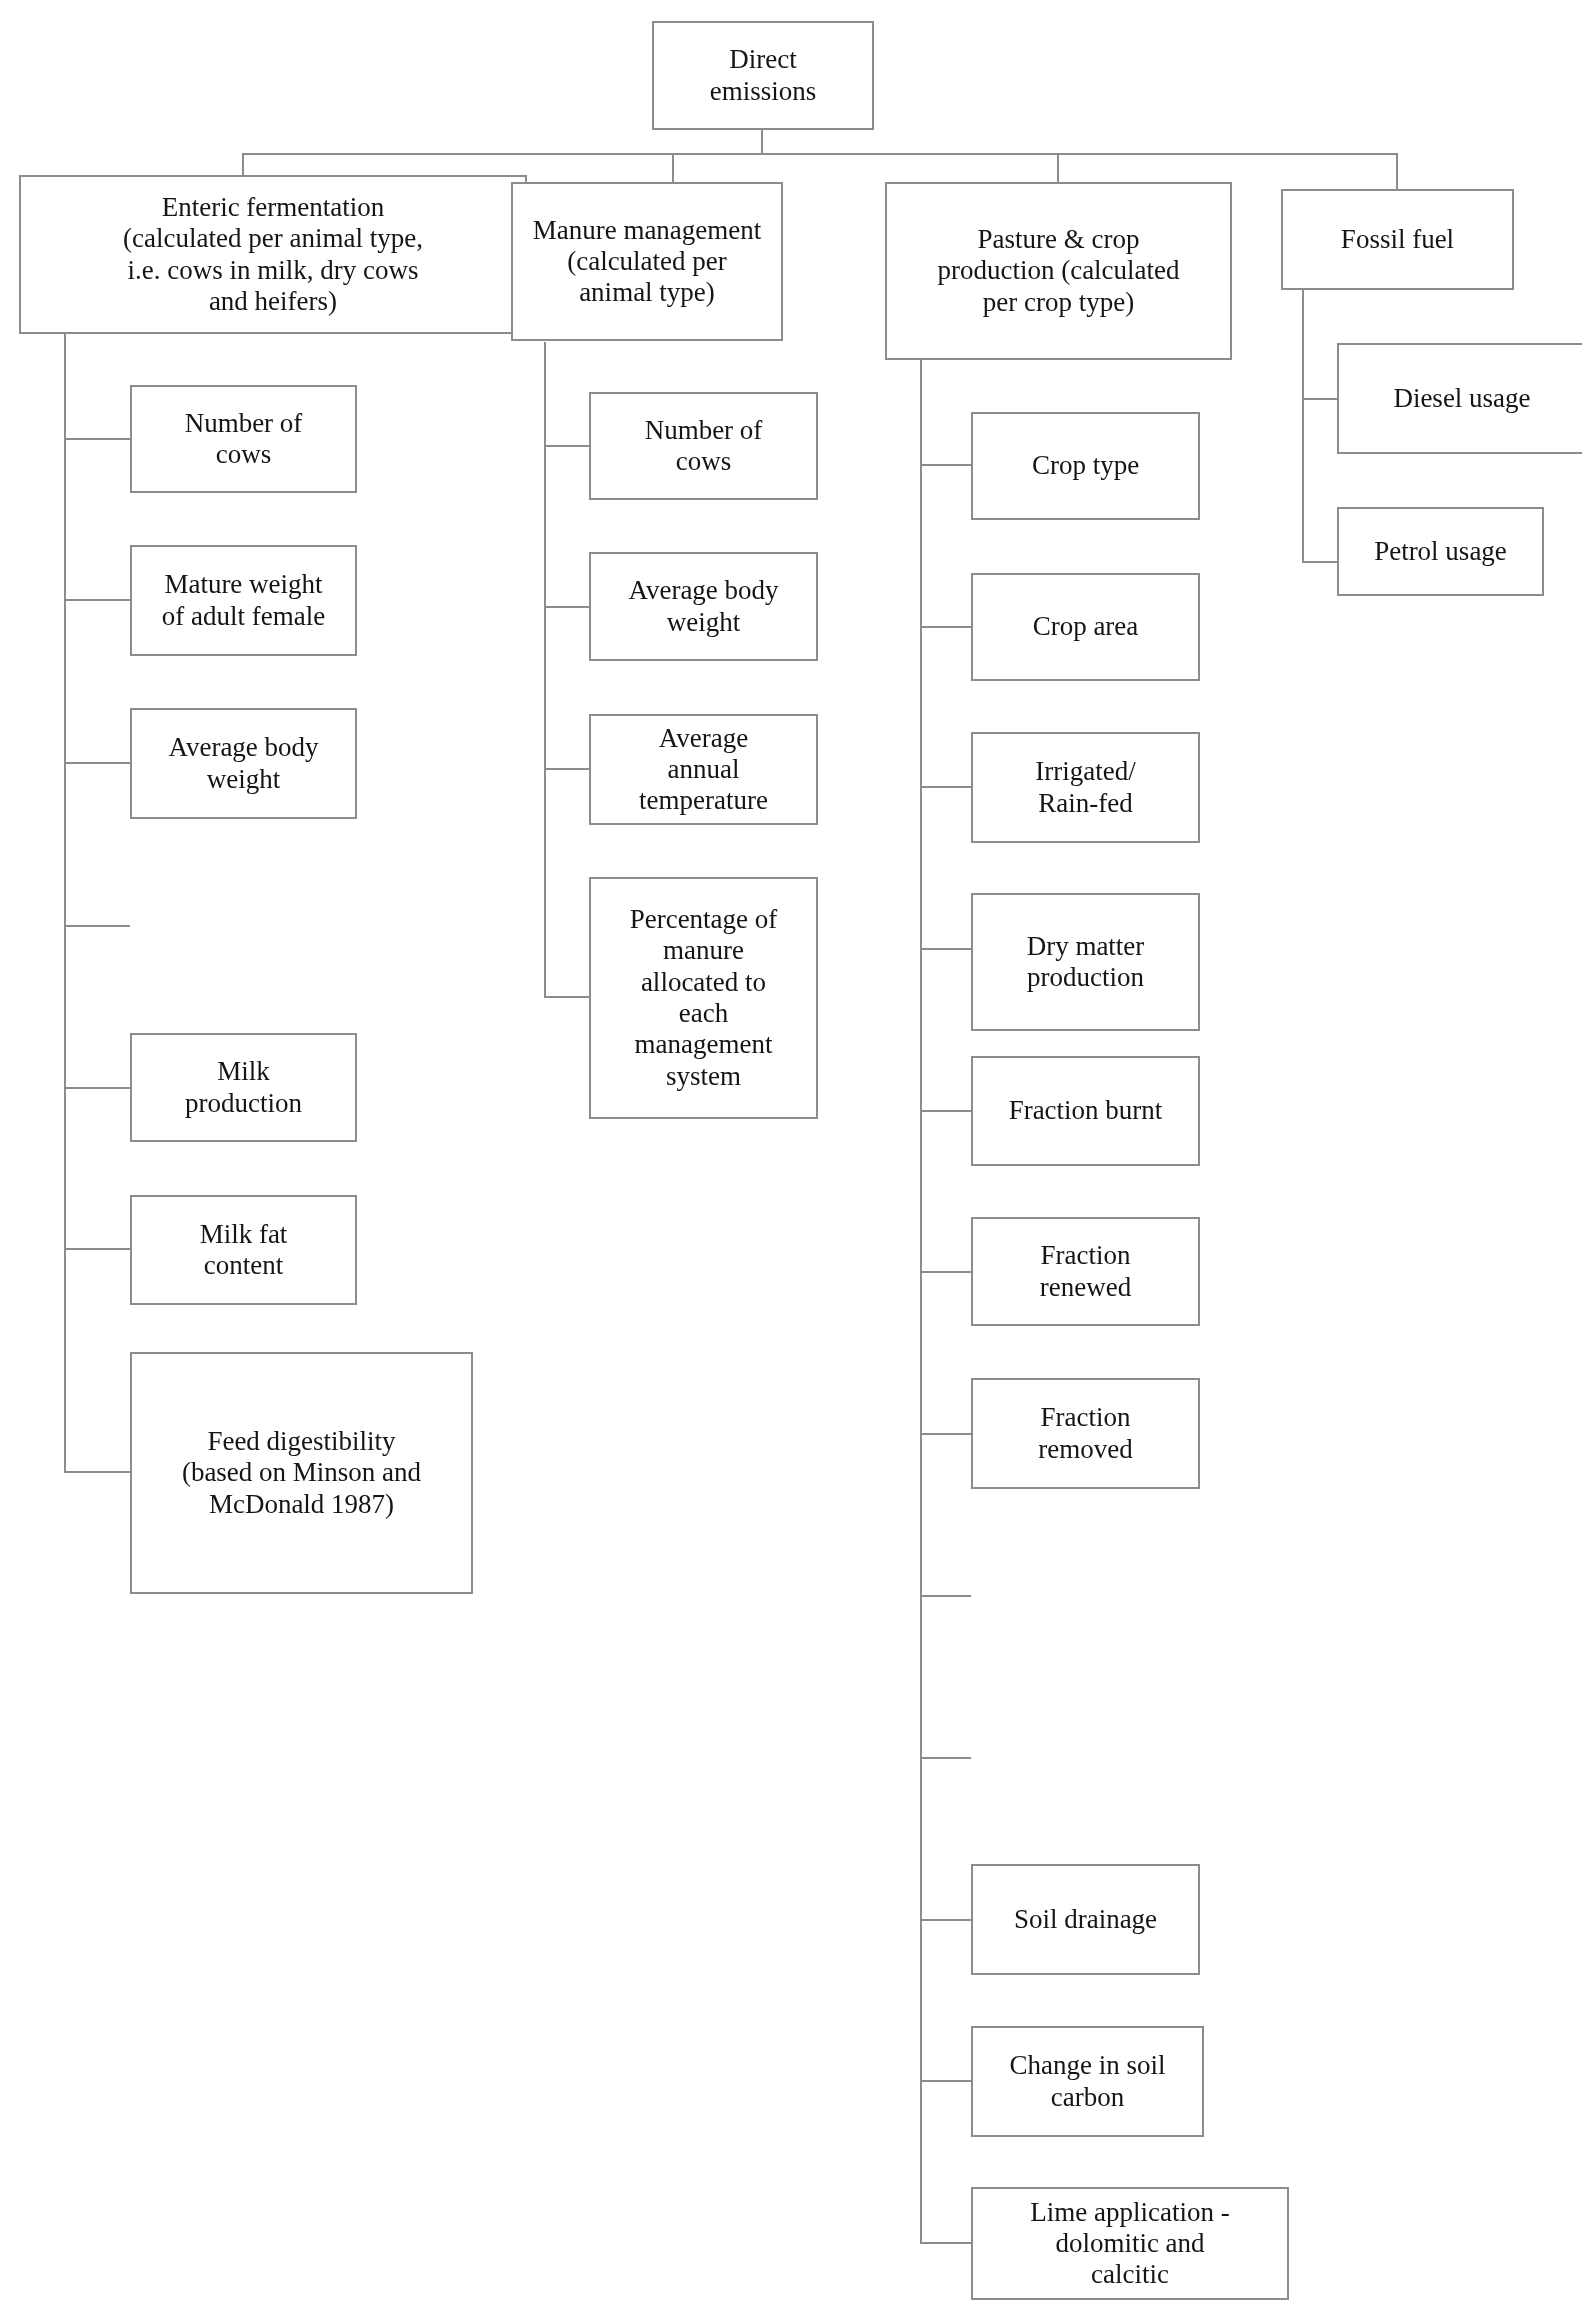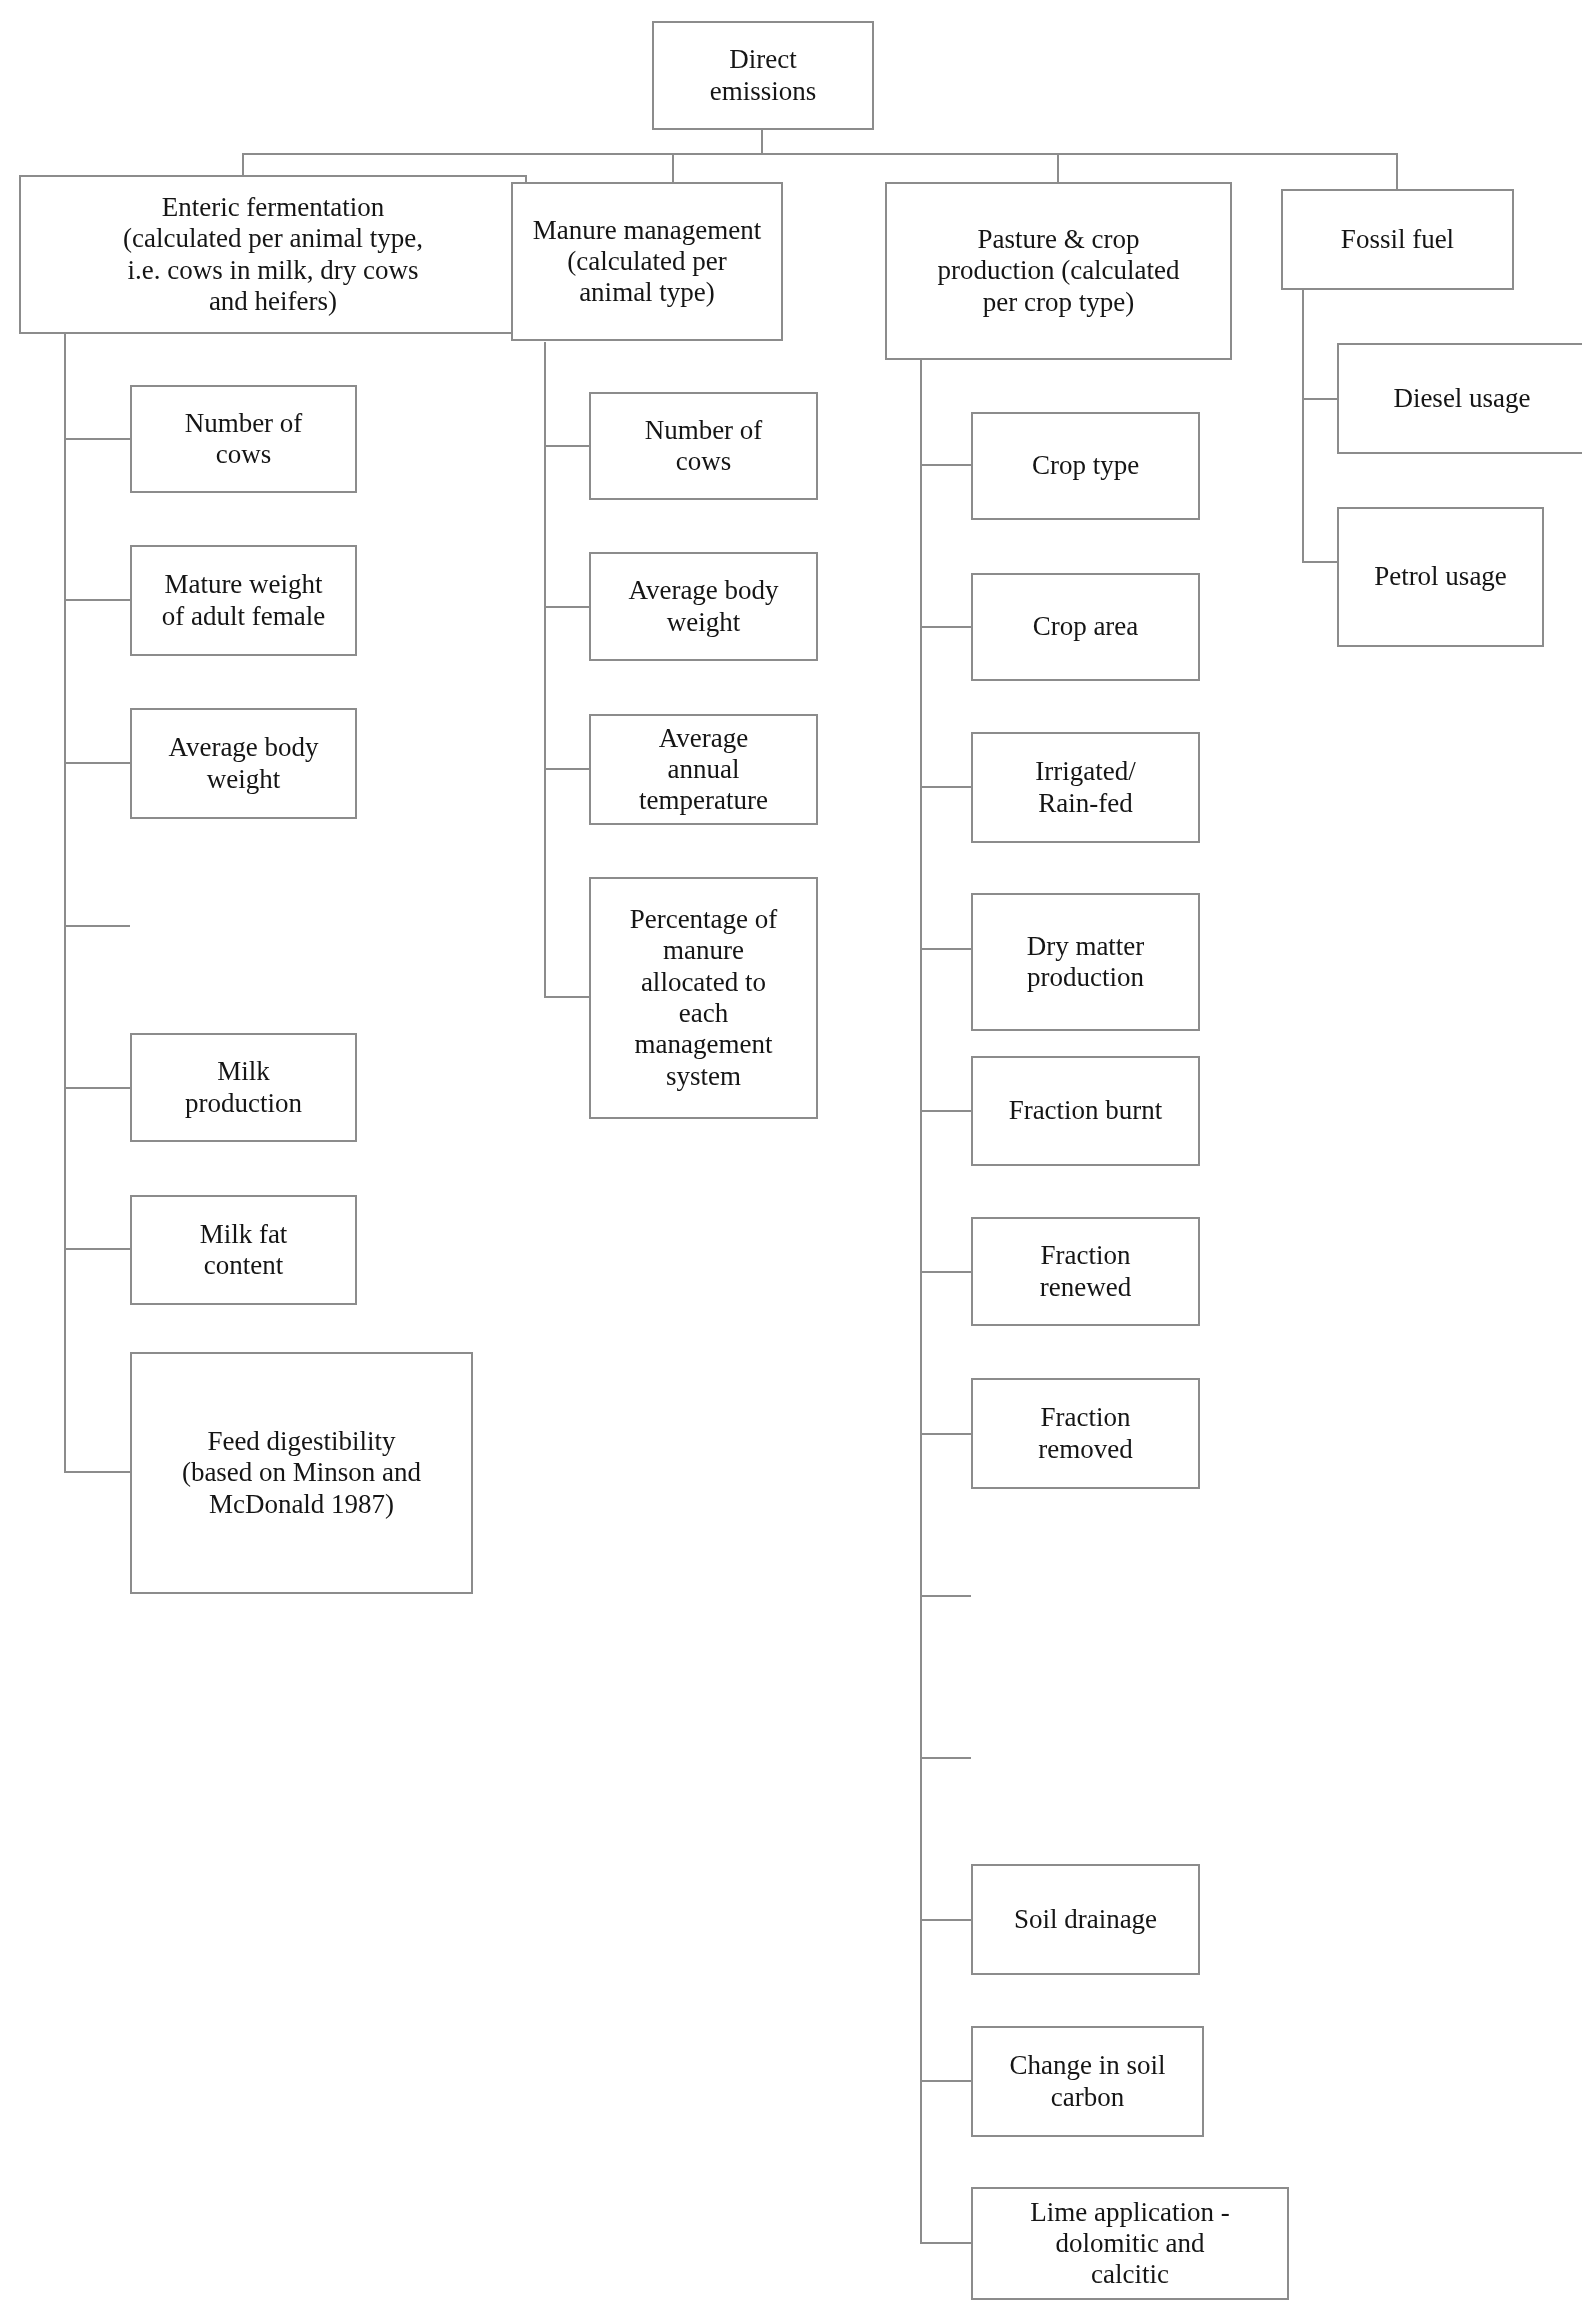--- a/index.html
+++ b/index.html
@@ -134,16 +134,16 @@
 carbon</div>
   <div class="node" style="left:971px;top:2187px;width:318px;height:113px">Lime application -
 dolomitic and
 calcitic</div>
 
   <div class="line" style="left:1302px;top:290px;width:2.1px;height:272px"></div>
   <div class="line" style="left:1302px;top:398px;width:35px;height:2.1px"></div>
   <div class="line" style="left:1302px;top:561px;width:35px;height:2.1px"></div>
 
   <div class="node" style="left:1337px;top:343px;width:250px;height:111px">Diesel usage</div>
-  <div class="node" style="left:1337px;top:507px;width:207px;height:140px">Petrol usage</div>
+  <div class="node" style="left:1337px;top:507px;width:207px;height:89px">Petrol usage</div>
 
 </div>
 
 
 </body></html>

